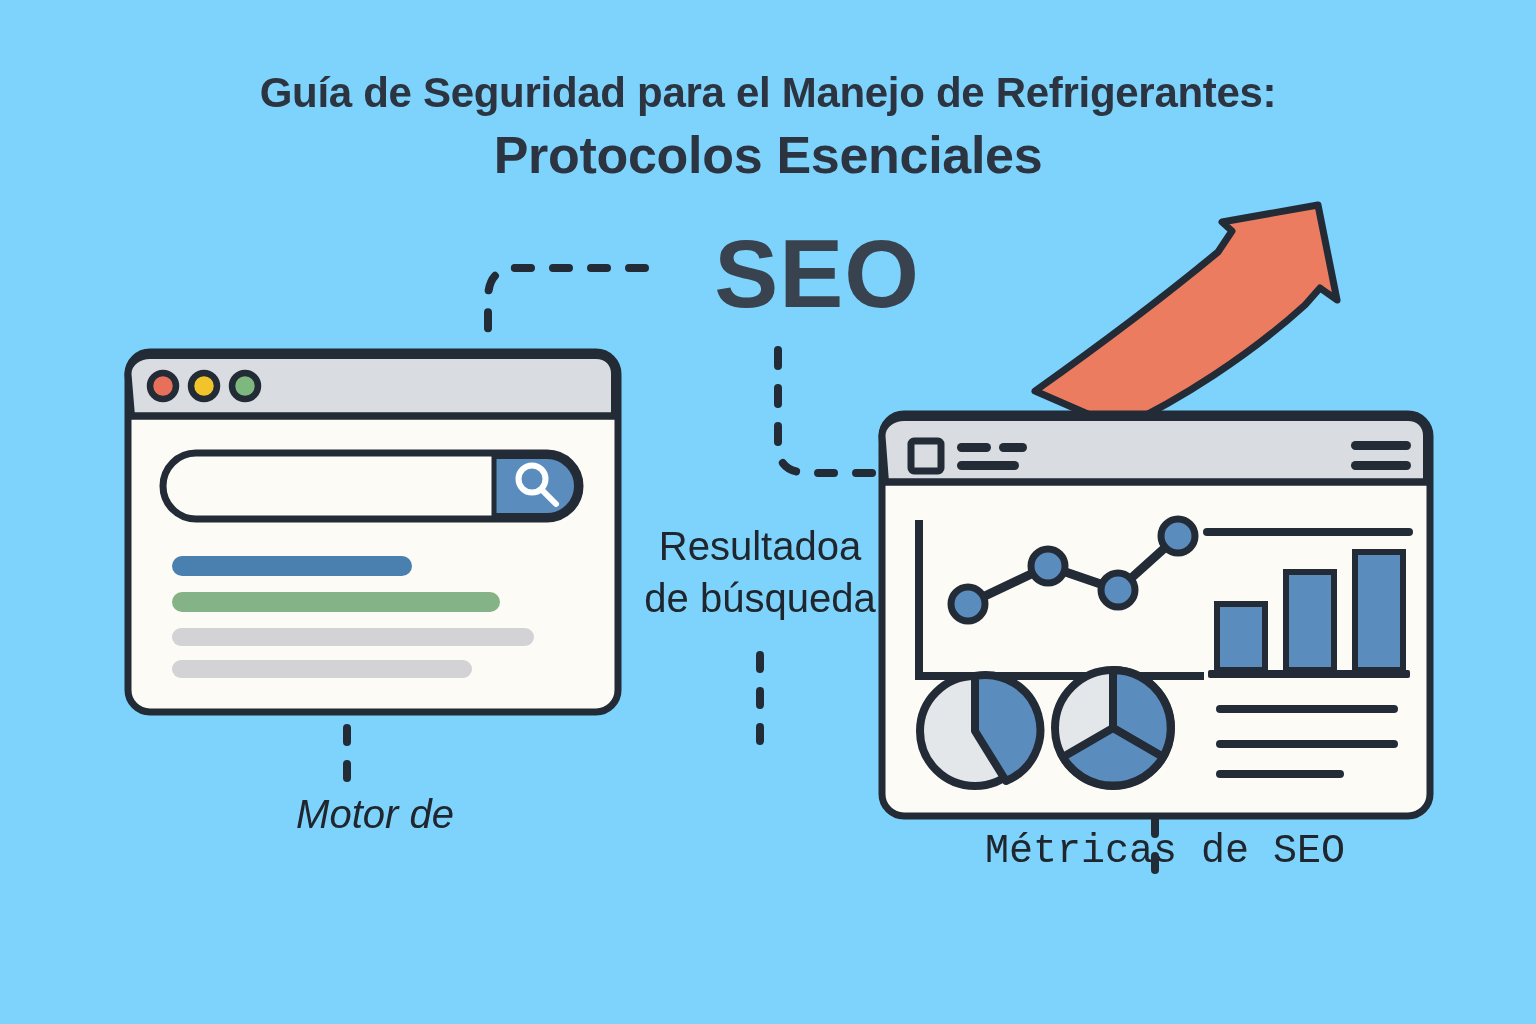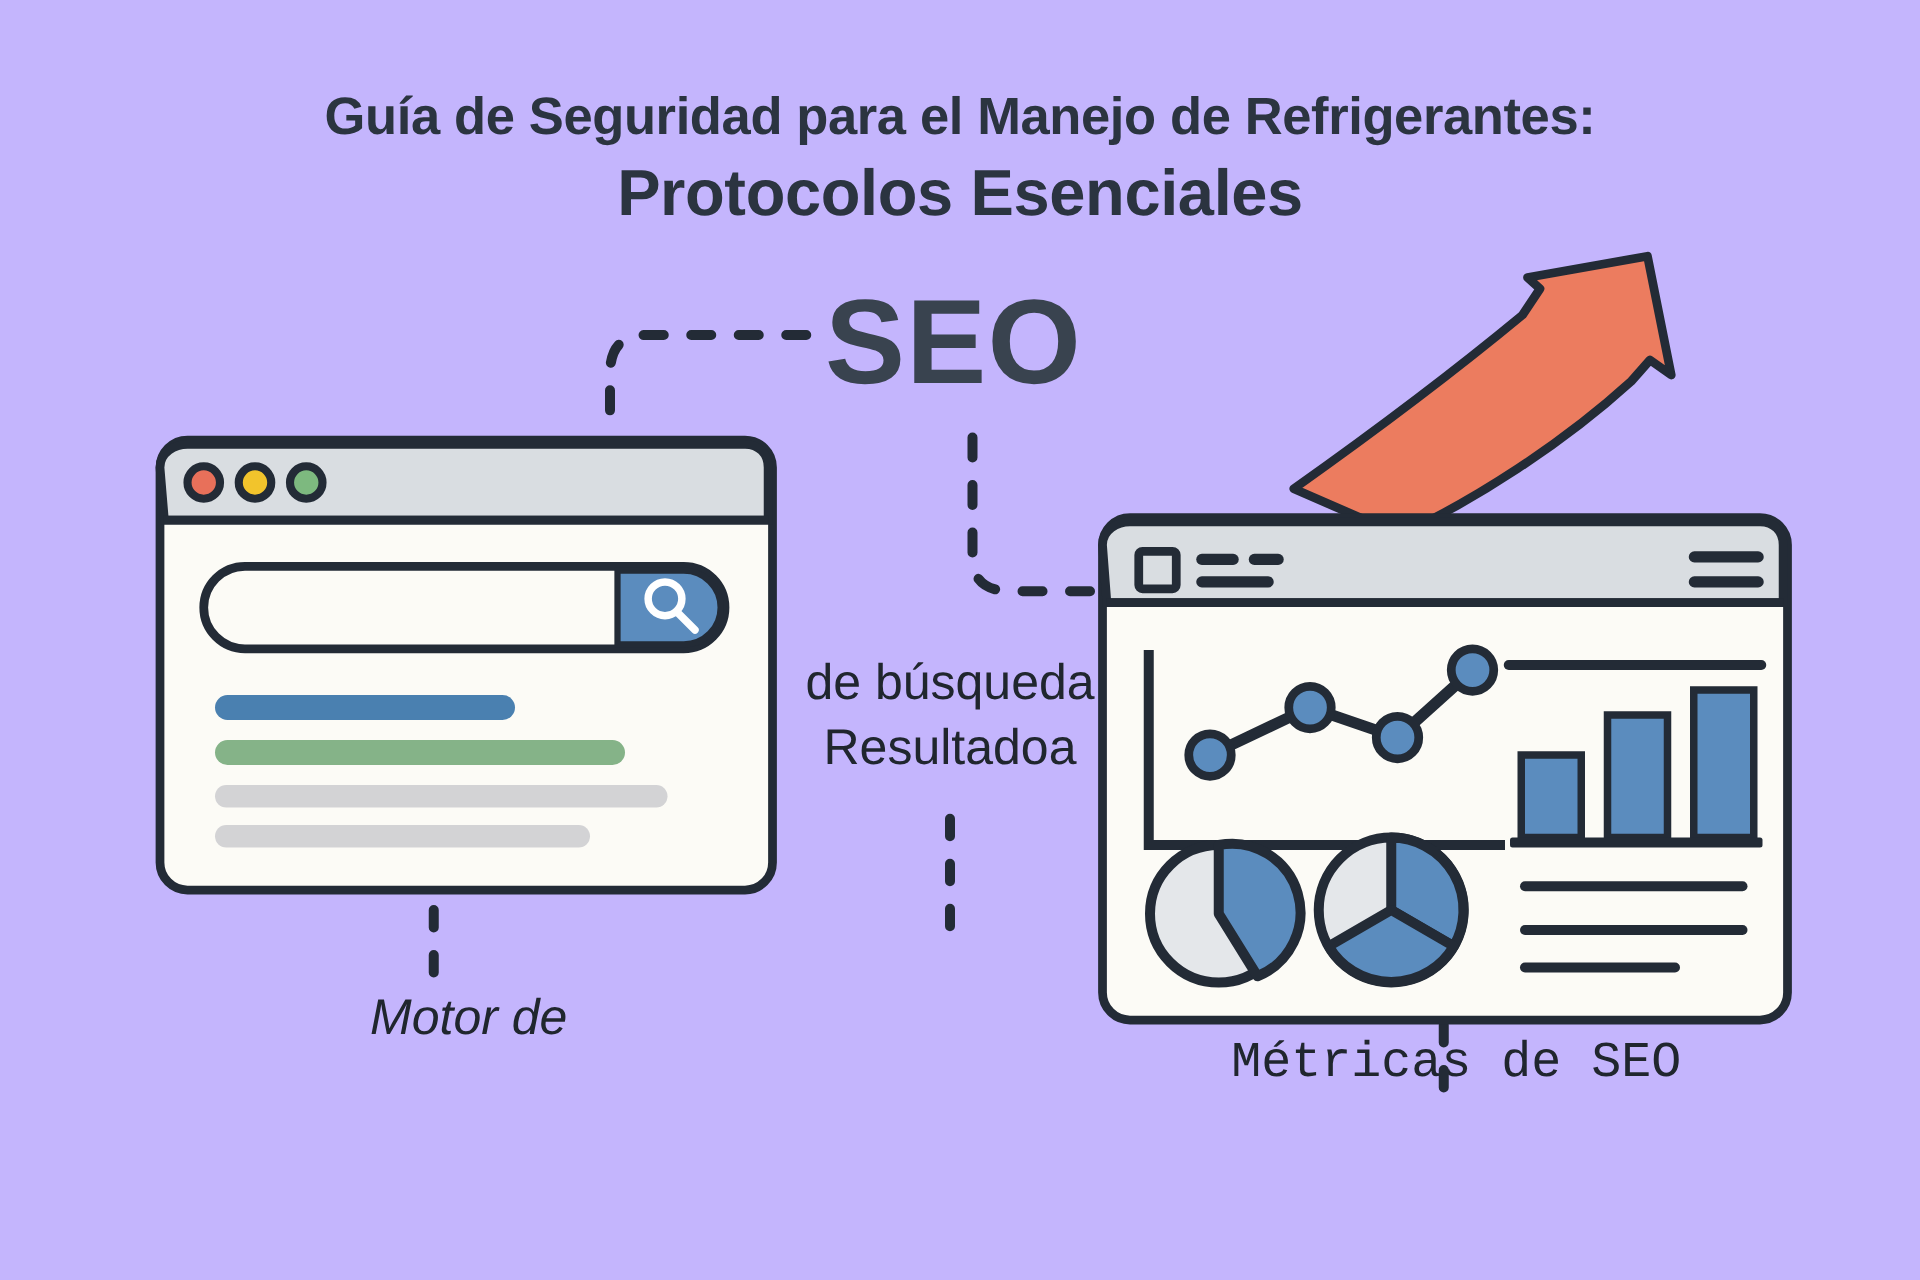--- a/index.html
+++ b/index.html
@@ -11,21 +11,21 @@
     width: 1536px;
     height: 1024px;
     overflow: hidden;
     font-family: "Liberation Sans", sans-serif;
     position: relative;
   }
   #canvas {
     position: relative;
     width: 1536px;
     height: 1024px;
-    background: #c4b5fd;
+    background: #7dd3fc;
   }
   #title-block {
     position: absolute;
     left: 0;
     top: 62px;
     width: 1536px;
     text-align: center;
     color: #2B3440;
     font-weight: bold;
     font-size: 42px;
@@ -33,21 +33,21 @@
     letter-spacing: -0.3px;
   }
   #title-line1, #title-line2 { display: block; }
   #title-line2 { font-size: 52px; }
 
   #seo-word {
     position: absolute;
     left: 660px;
     top: 218px;
     width: 260px;
-    text-align: left;
+    text-align: right;
     color: #39434F;
     font-weight: bold;
     font-size: 96px;
     line-height: 112px;
     letter-spacing: 1px;
   }
 
   .caption {
     position: absolute;
     color: #20262E;
@@ -90,22 +90,22 @@
 <div id="canvas">
 
   <div id="title-block">
     <span id="title-line1">Guía de Seguridad para el Manejo de Refrigerantes:</span>
     <span id="title-line2">Protocolos Esenciales</span>
   </div>
 
   <div id="seo-word">SEO</div>
 
   <div class="caption" id="caption-results">
+    <span>Resultadoa</span>
     <span>de búsqueda</span>
-    <span>Resultadoa</span>
   </div>
 
   <div class="caption" id="caption-engine">
     <span>Motor de</span>
   </div>
 
   <div class="caption" id="caption-metrics">
     <span>Métricas de SEO</span>
   </div>
 

